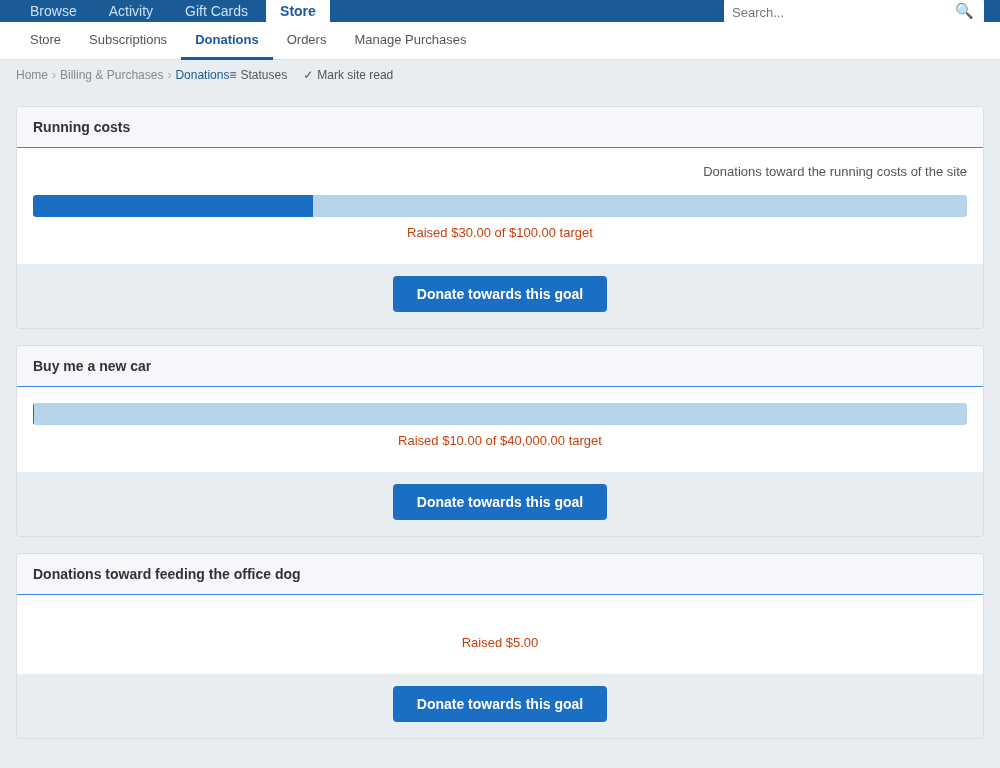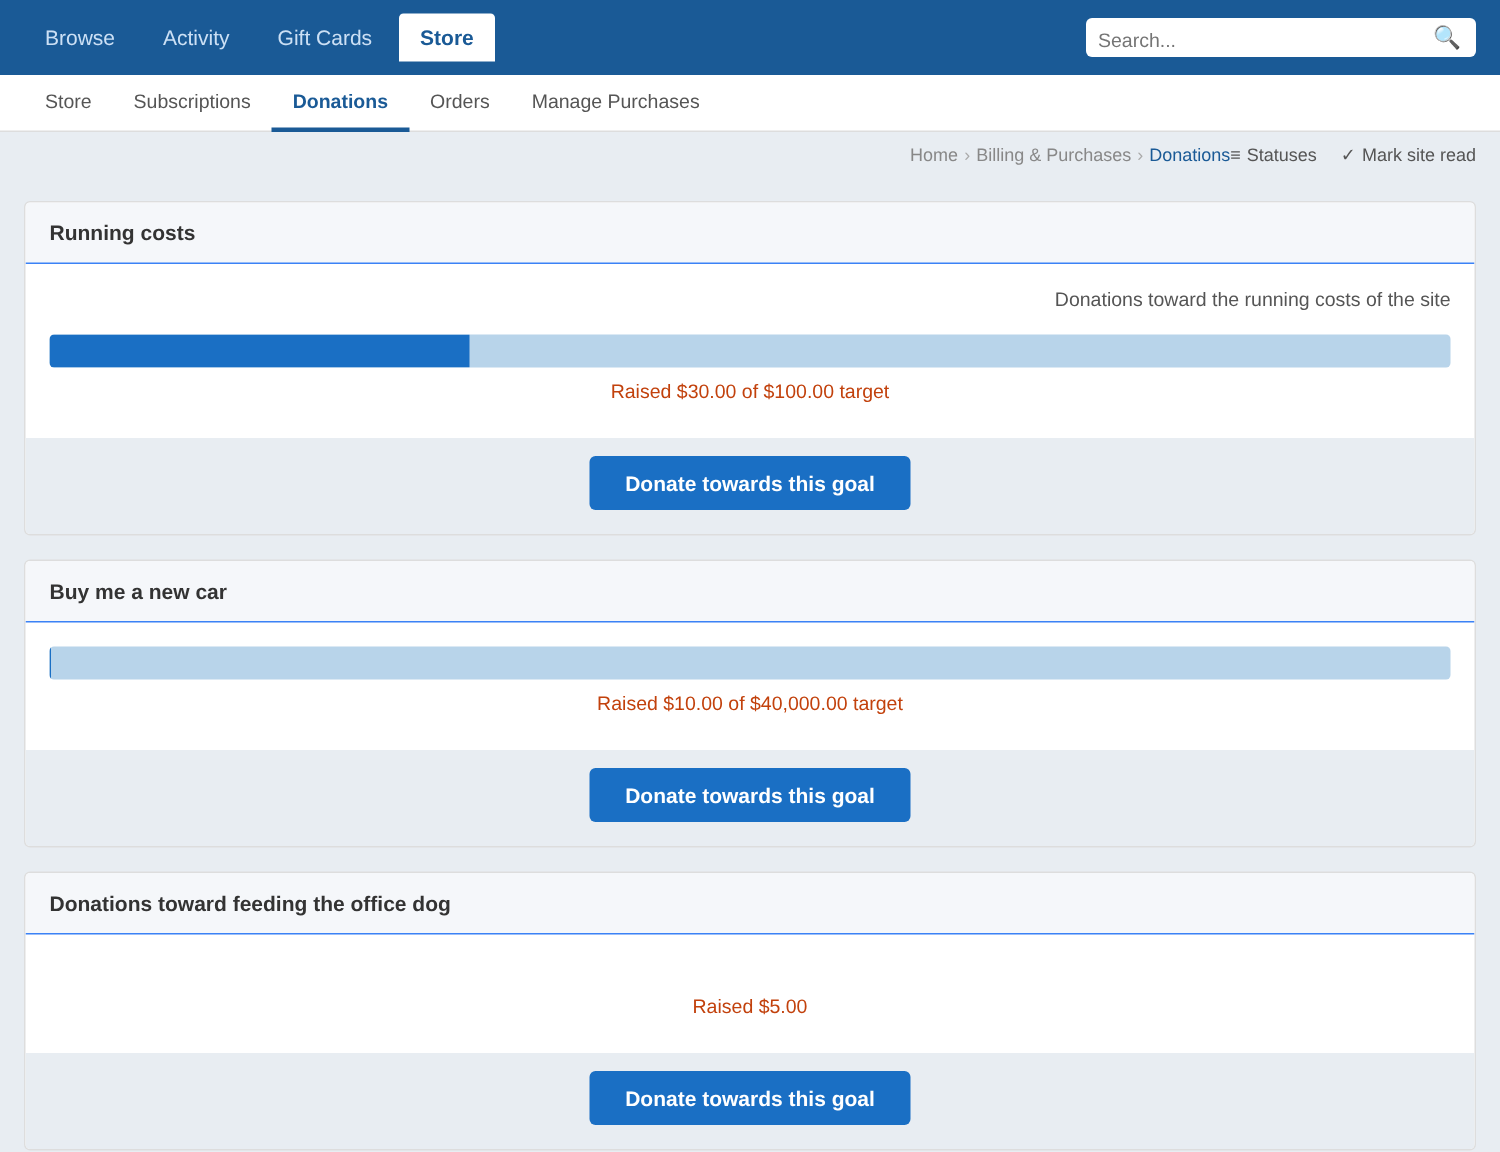--- a/index.html
+++ b/index.html
@@ -4,21 +4,21 @@
   <style>
     * { box-sizing: border-box; margin: 0; padding: 0; }
     body { font-family: Arial, sans-serif; font-size: 14px; background: #e8edf2; }
 
     
     .top-nav {
       background: #1a5a96;
       display: flex;
       align-items: center;
       padding: 0 16px;
-      height: 50px;
+      height: 22px;
     }
     .top-nav-items {
       display: flex;
       align-items: center;
       gap: 4px;
       flex: 1;
     }
     .top-nav-item {
       color: #cce0f5;
       padding: 8px 14px;
@@ -77,21 +77,21 @@
       color: #1a5a96;
       border-bottom: 3px solid #1a5a96;
       font-weight: bold;
     }
     .sub-nav-item.has-arrow::after { content: ' ▾'; }
 
     
     .breadcrumb-bar {
       display: flex;
       align-items: center;
-      justify-content: flex-end;
+      justify-content: flex-start;
       padding: 8px 16px;
       background: #e8edf2;
     }
     .breadcrumb {
       display: flex;
       align-items: center;
       gap: 4px;
       font-size: 12px;
       color: #888;
     }

